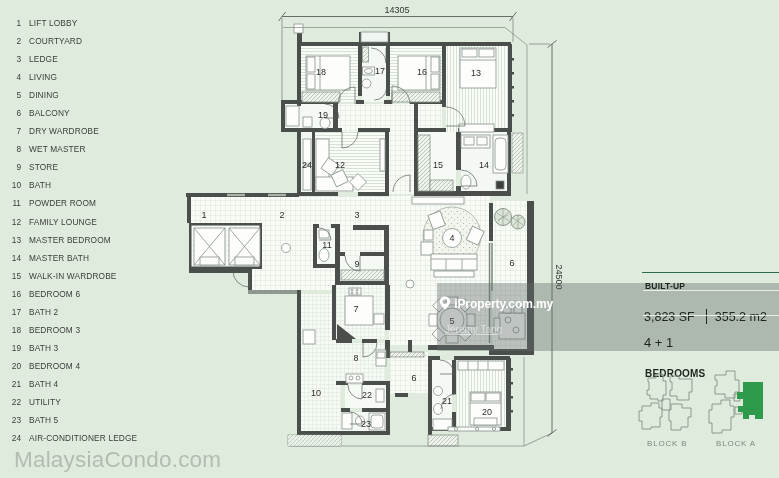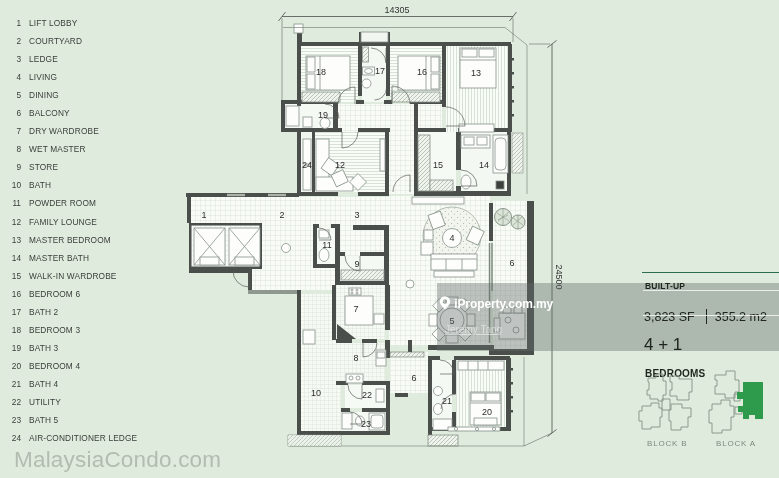--- a/index.html
+++ b/index.html
@@ -12,21 +12,21 @@
   .legend .lab{margin-left:8px;letter-spacing:0.15px;}
   .band{position:absolute;left:437px;top:283px;width:342px;height:68px;background:rgba(97,108,104,0.40);}
   .ipro{position:absolute;left:439px;top:296px;color:#ffffff;font-weight:bold;font-size:12px;white-space:nowrap;letter-spacing:-0.1px;}
   .jeremy{position:absolute;left:445px;top:324px;color:rgba(255,255,255,0.52);font-size:10px;text-decoration:underline;}
   .typeA1{position:absolute;left:645px;top:252px;font-size:18px;color:#3e4d42;letter-spacing:0.5px;}
   .rule1{position:absolute;left:642px;top:272px;width:137px;height:1px;background:#2d6c50;}
   .builtup{position:absolute;left:645px;top:281px;font-size:8.5px;font-weight:bold;color:#1d251f;letter-spacing:0.2px;}
   .vals{position:absolute;left:644px;top:297px;font-size:12.5px;color:#20261f;white-space:nowrap;margin-top:12px;}
   .wrule{position:absolute;left:643px;width:136px;height:1px;background:rgba(255,255,255,0.75);}
   .bedrooms{position:absolute;left:645px;top:320px;font-size:10px;font-weight:bold;color:#1d251f;letter-spacing:0.2px;margin-top:48px;}
-  .fourone{position:absolute;left:644px;top:335px;font-size:17px;color:#20261f;}
+  .fourone{position:absolute;left:644px;top:335px;font-size:13px;color:#20261f;}
   .mcondo{position:absolute;left:14px;top:447px;font-size:22.5px;font-weight:normal;color:rgba(140,150,138,0.55);letter-spacing:0.2px;}
   .blklab{position:absolute;font-size:8px;color:#7c897e;letter-spacing:0.8px;text-align:center;}
 </style>
 </head>
 <body>
 <div class="canvas">
 
 <div class="legend">
 <div class="row">
         <span class="num">1</span>

